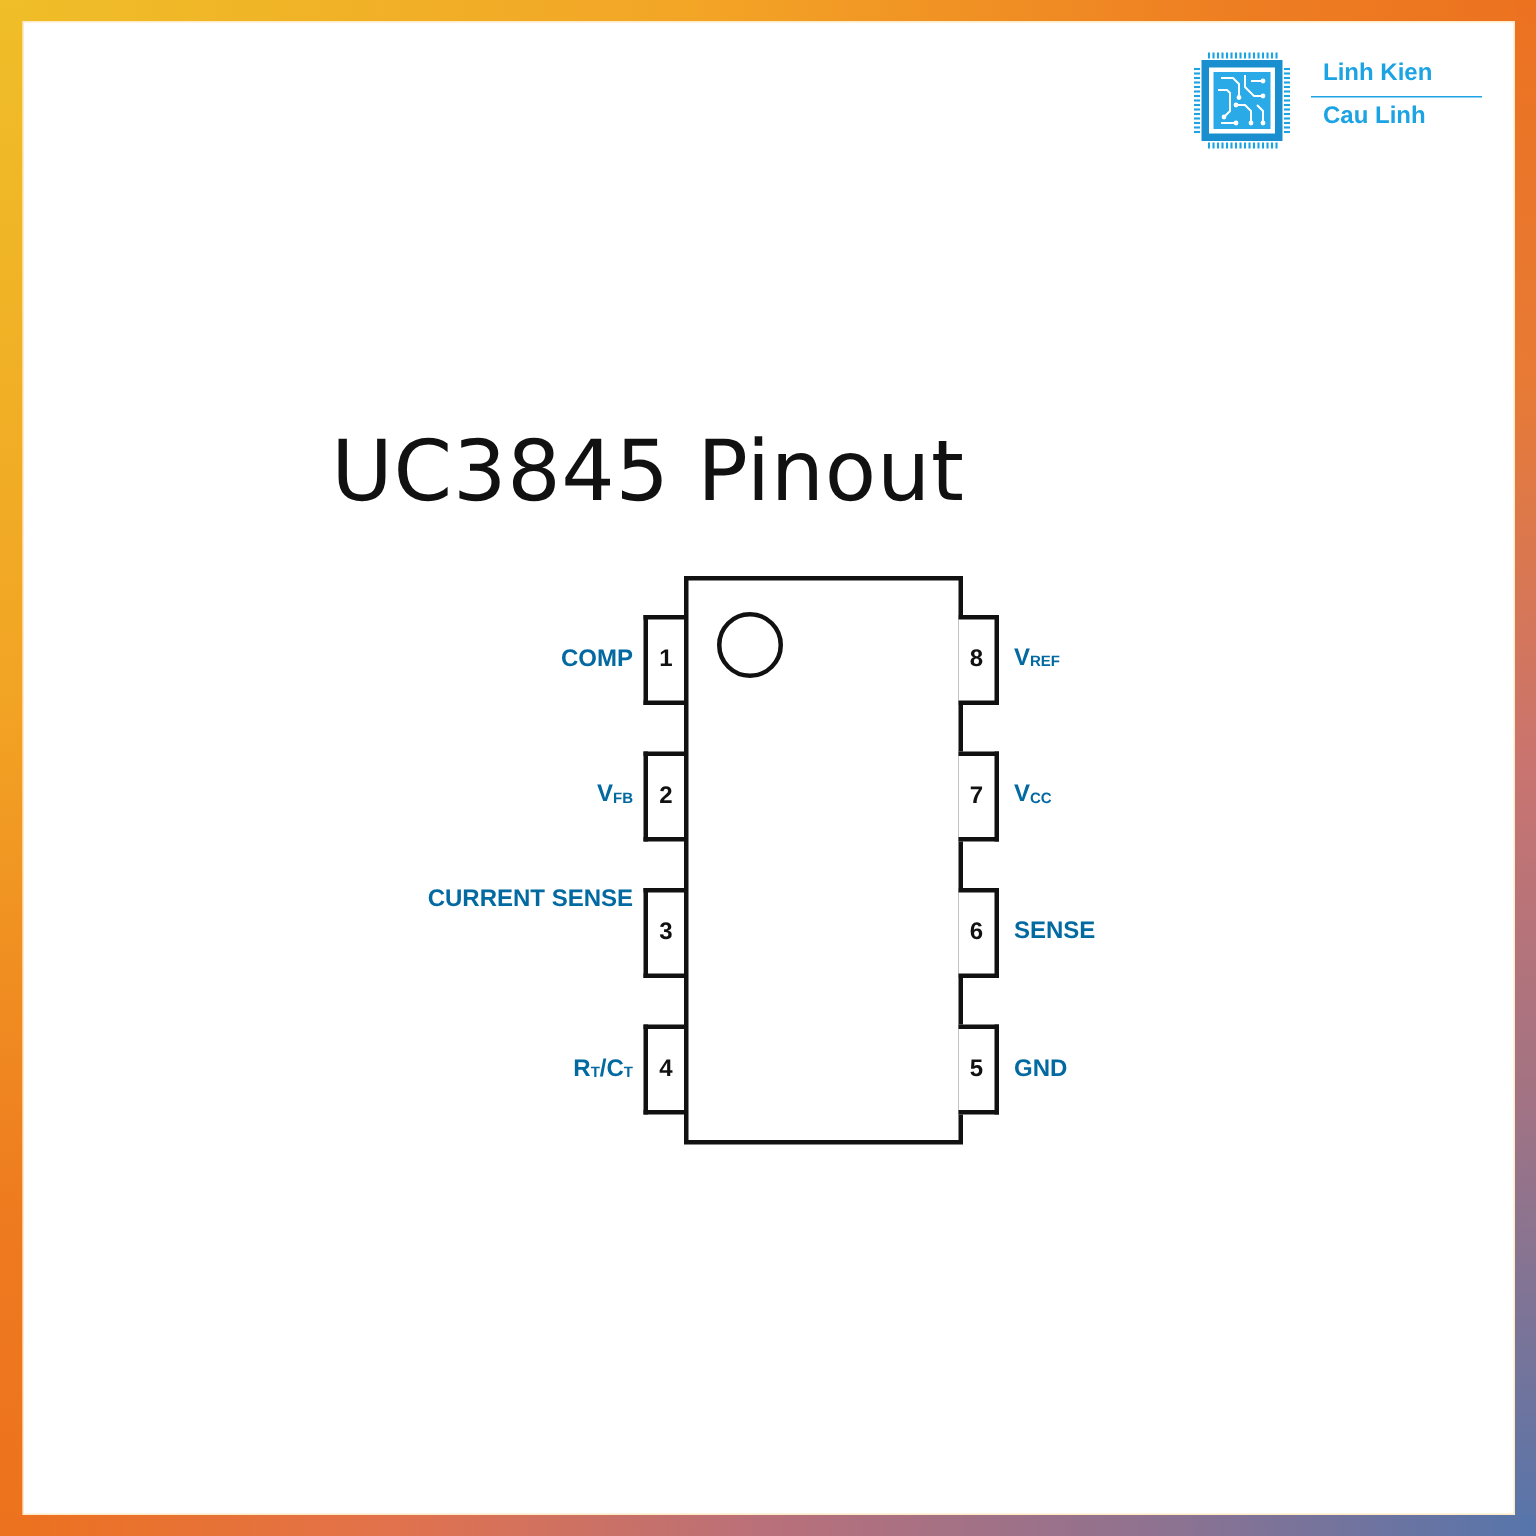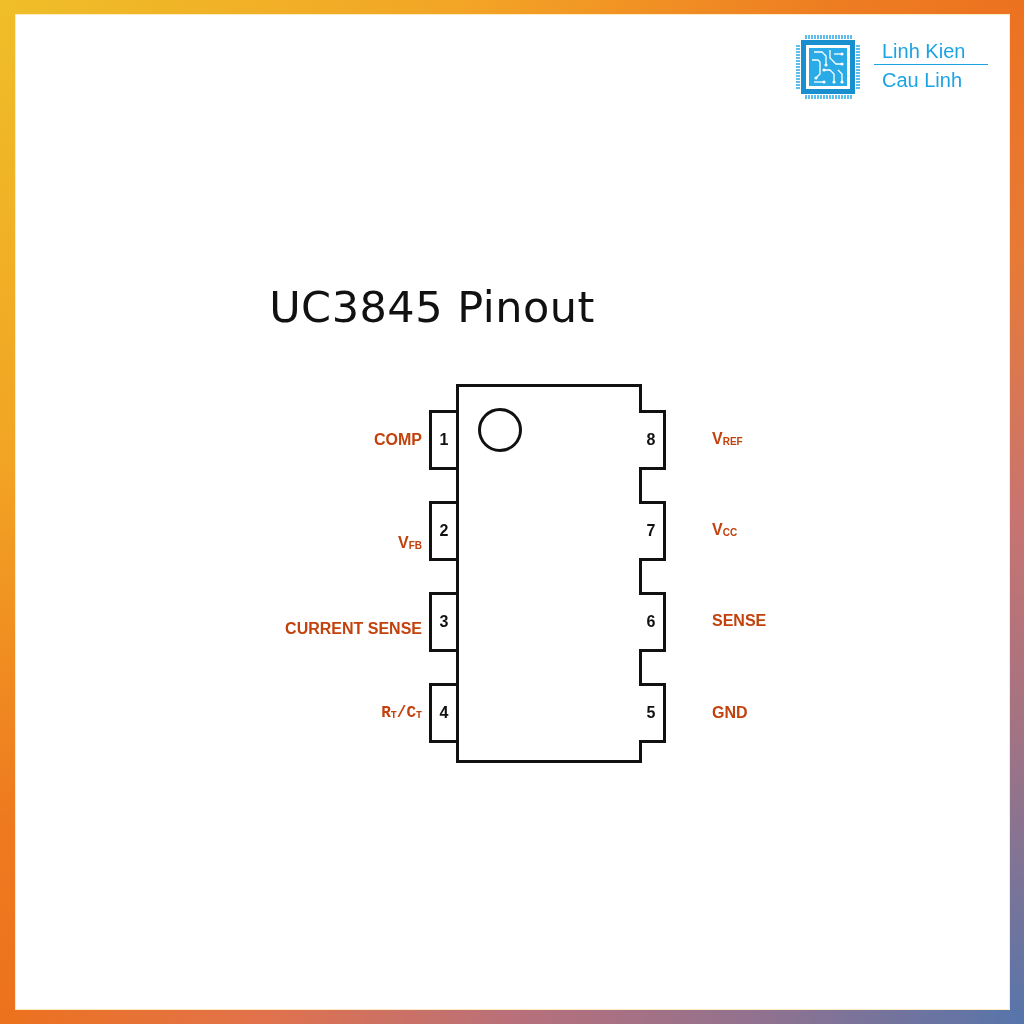--- a/index.html
+++ b/index.html
@@ -11,38 +11,38 @@
   .frame-top { position:absolute; left:0; top:0; width:1024px; height:14px;
     background: linear-gradient(90deg, #efbe28 0%, #f3a526 45%, #ee7e22 80%, #ec7220 100%); }
   .frame-right { position:absolute; right:0; top:0; width:14px; height:1024px;
     background: linear-gradient(180deg, #ec7220 0%, #e77a35 25%, #c97470 50%, #a17384 72%, #5675ab 100%); }
   .frame-bottom { position:absolute; left:0; bottom:0; width:1024px; height:14px;
     background: linear-gradient(90deg, #ed721d 0%, #e2724b 25%, #b9707a 50%, #8f7290 75%, #5675ab 100%); }
   .canvas { position:absolute; left:15px; top:14px; right:14px; bottom:14px; background:#ffffff;
     box-shadow: inset 0 0 0 1px rgba(255,220,160,0.6); }
 
   .title { position:absolute; left:0; width:864px; top:282px; text-align:center;
-    font-family:"DejaVu Sans", sans-serif; font-size:43px; color:#111; letter-spacing:0.5px; }
+    font-family:"DejaVu Sans", sans-serif; font-size:56px; color:#111; letter-spacing:0.5px; }
 
   .chip-body { position:absolute; left:456px; top:384px; width:180px; height:373px;
     border:3px solid #111; box-sizing:content-box; background:#fff; }
   .notch { position:absolute; left:478px; top:408px; width:38px; height:38px; border:3px solid #111; border-radius:50%; }
 
   .pin { position:absolute; width:24px; height:54px; border:3px solid #111; background:#fff;
     display:flex; align-items:center; justify-content:center; font-size:16px; font-weight:bold; color:#111; }
   .pin.left { left:429px; border-right:none; }
   .pin.right { left:639px; border-left:none; }
 
-  .label { position:absolute; font-size:16px; font-weight:bold; color:#c2410c; white-space:nowrap; line-height:20px; }
+  .label { position:absolute; font-size:16px; font-weight:bold; color:#0369a1; white-space:nowrap; line-height:20px; }
   .label.left { right:calc(1024px - 422px); text-align:right; }
-  .label.right { left:712px; }
+  .label.right { left:676px; }
   .label sub { font-size:10px; vertical-align:baseline; position:relative; top:1px; }
 
   .logo { position:absolute; left:796px; top:34px; width:64px; height:66px; }
-  .logo-text { position:absolute; left:882px; font-weight:normal; font-size:20px; color:#1ba3e3; }
+  .logo-text { position:absolute; left:882px; font-weight:bold; font-size:16px; color:#1ba3e3; }
   .logo-line { position:absolute; left:874px; top:64px; width:114px; height:1px; background:#1ba3e3; }
 </style>
 </head>
 <body>
 
 <div class="frame"></div>
 <div class="frame-top"></div>
 <div class="frame-left"></div>
 <div class="frame-right"></div>
 <div class="frame-bottom"></div>
@@ -171,20 +171,20 @@
     <span>7</span>
   </div>
 <div class="pin right" style="top:592px;">
     <span>6</span>
   </div>
 <div class="pin right" style="top:683px;">
     <span>5</span>
   </div>
 
 <div class="label left" style="top:430px;"><span>COMP</span></div>
-<div class="label left" style="top:533px;text-align:right;"><span>V</span><sub>FB</sub></div>
-<div class="label left" style="top:619px;"><span>CURRENT SENSE</span></div>
-<div class="label left" style="top:703px;font-family:Liberation Mono, monospace;"><span>R</span><sub>T</sub><span>/C</span><sub>T</sub></div>
+<div class="label left" style="top:520px;text-align:right;"><span>V</span><sub>FB</sub></div>
+<div class="label left" style="top:590px;"><span>CURRENT SENSE</span></div>
+<div class="label left" style="top:703px;"><span>R</span><sub>T</sub><span>/C</span><sub>T</sub></div>
 
 <div class="label right" style="top:429px;"><span>V</span><sub>REF</sub></div>
 <div class="label right" style="top:520px;text-align:right;"><span>V</span><sub>CC</sub></div>
 <div class="label right" style="top:611px;"><span>SENSE</span></div>
 <div class="label right" style="top:703px;text-align:center;"><span>GND</span></div>
 
 </body></html>

